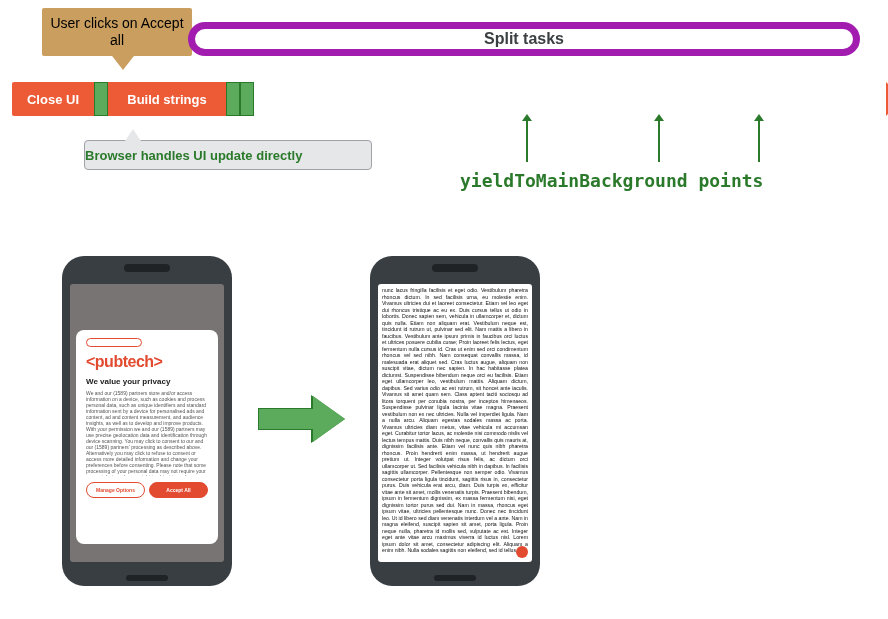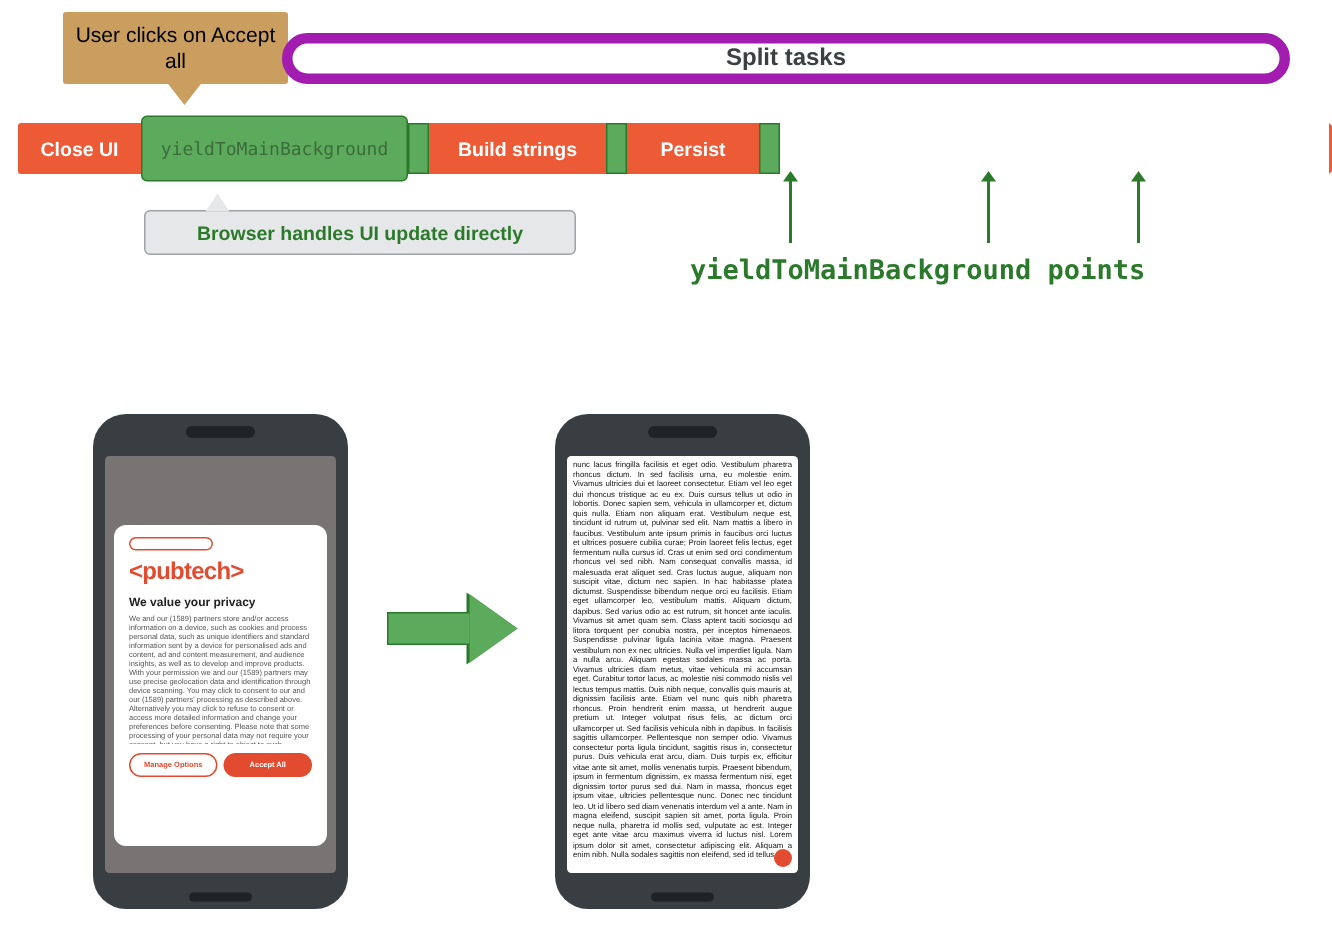--- a/index.html
+++ b/index.html
@@ -117,30 +117,30 @@
     top: 82px;
     width: 0; height: 0;
     border-top: 17px solid transparent;
     border-bottom: 17px solid transparent;
     border-left: 18px solid #ec5a36;
   }
 
   
   .grey-box {
     position: absolute;
-    left: 96px;
+    left: 84px;
     top: 140px;
     width: 288px;
     height: 30px;
     background: #e6e7e9;
     border: 1px solid #9ea3a7;
     border-radius: 4px;
     display: flex;
     align-items: center;
-    justify-content: center;
+    justify-content: flex-start;
     color: #2b7a2b;
     font-weight: 600;
     font-size: 13px;
   }
   .grey-box::before {
     content: "";
     position: absolute;
     left: 40px;
     top: -12px;
     width: 0; height: 0;
@@ -180,21 +180,20 @@
   }
 
   
   .phone {
     position: absolute;
     width: 170px;
     height: 330px;
     background: #383e42;
     border-radius: 22px;
     padding: 28px 8px 24px 8px;
-    margin-top: 20px;
   }
   .phone .notch {
     position:absolute;
     top:8px; left:50%; transform:translateX(-50%);
     width:46px; height:8px; border-radius:6px; background:#1f2326;
   }
   .phone .home {
     position:absolute;
     bottom:5px; left:50%; transform:translateX(-50%);
     width:42px; height:6px; border-radius:4px; background:#1f2326;
@@ -318,31 +317,25 @@
 </div>
 
 <div class="pill">
   <span>Split tasks</span>
 </div>
 
 <div class="arrow-row">
   <div class="segment closeui">
     <span>Close UI</span>
   </div>
-  <div class="green-block">
-    <span>yieldToMainBackground</span>
-  </div>
   <div class="pre-green" style="position:static;width:14px;height:34px;"></div>
   <div class="segment build">
     <span>Build strings</span>
   </div>
   <div class="pre-green" style="position:static;width:14px;height:34px;"></div>
-  <div class="segment persist">
-    <span>Persist</span>
-  </div>
   <div class="pre-green" style="position:static;width:14px;height:34px;"></div>
 </div>
 <div class="arrowhead"></div>
 
 <div class="grey-box">
   <span>Browser handles UI update directly</span>
 </div>
 
 <div class="up-arrow" style="left:526px;"></div>
 <div class="up-arrow" style="left:658px;"></div>

